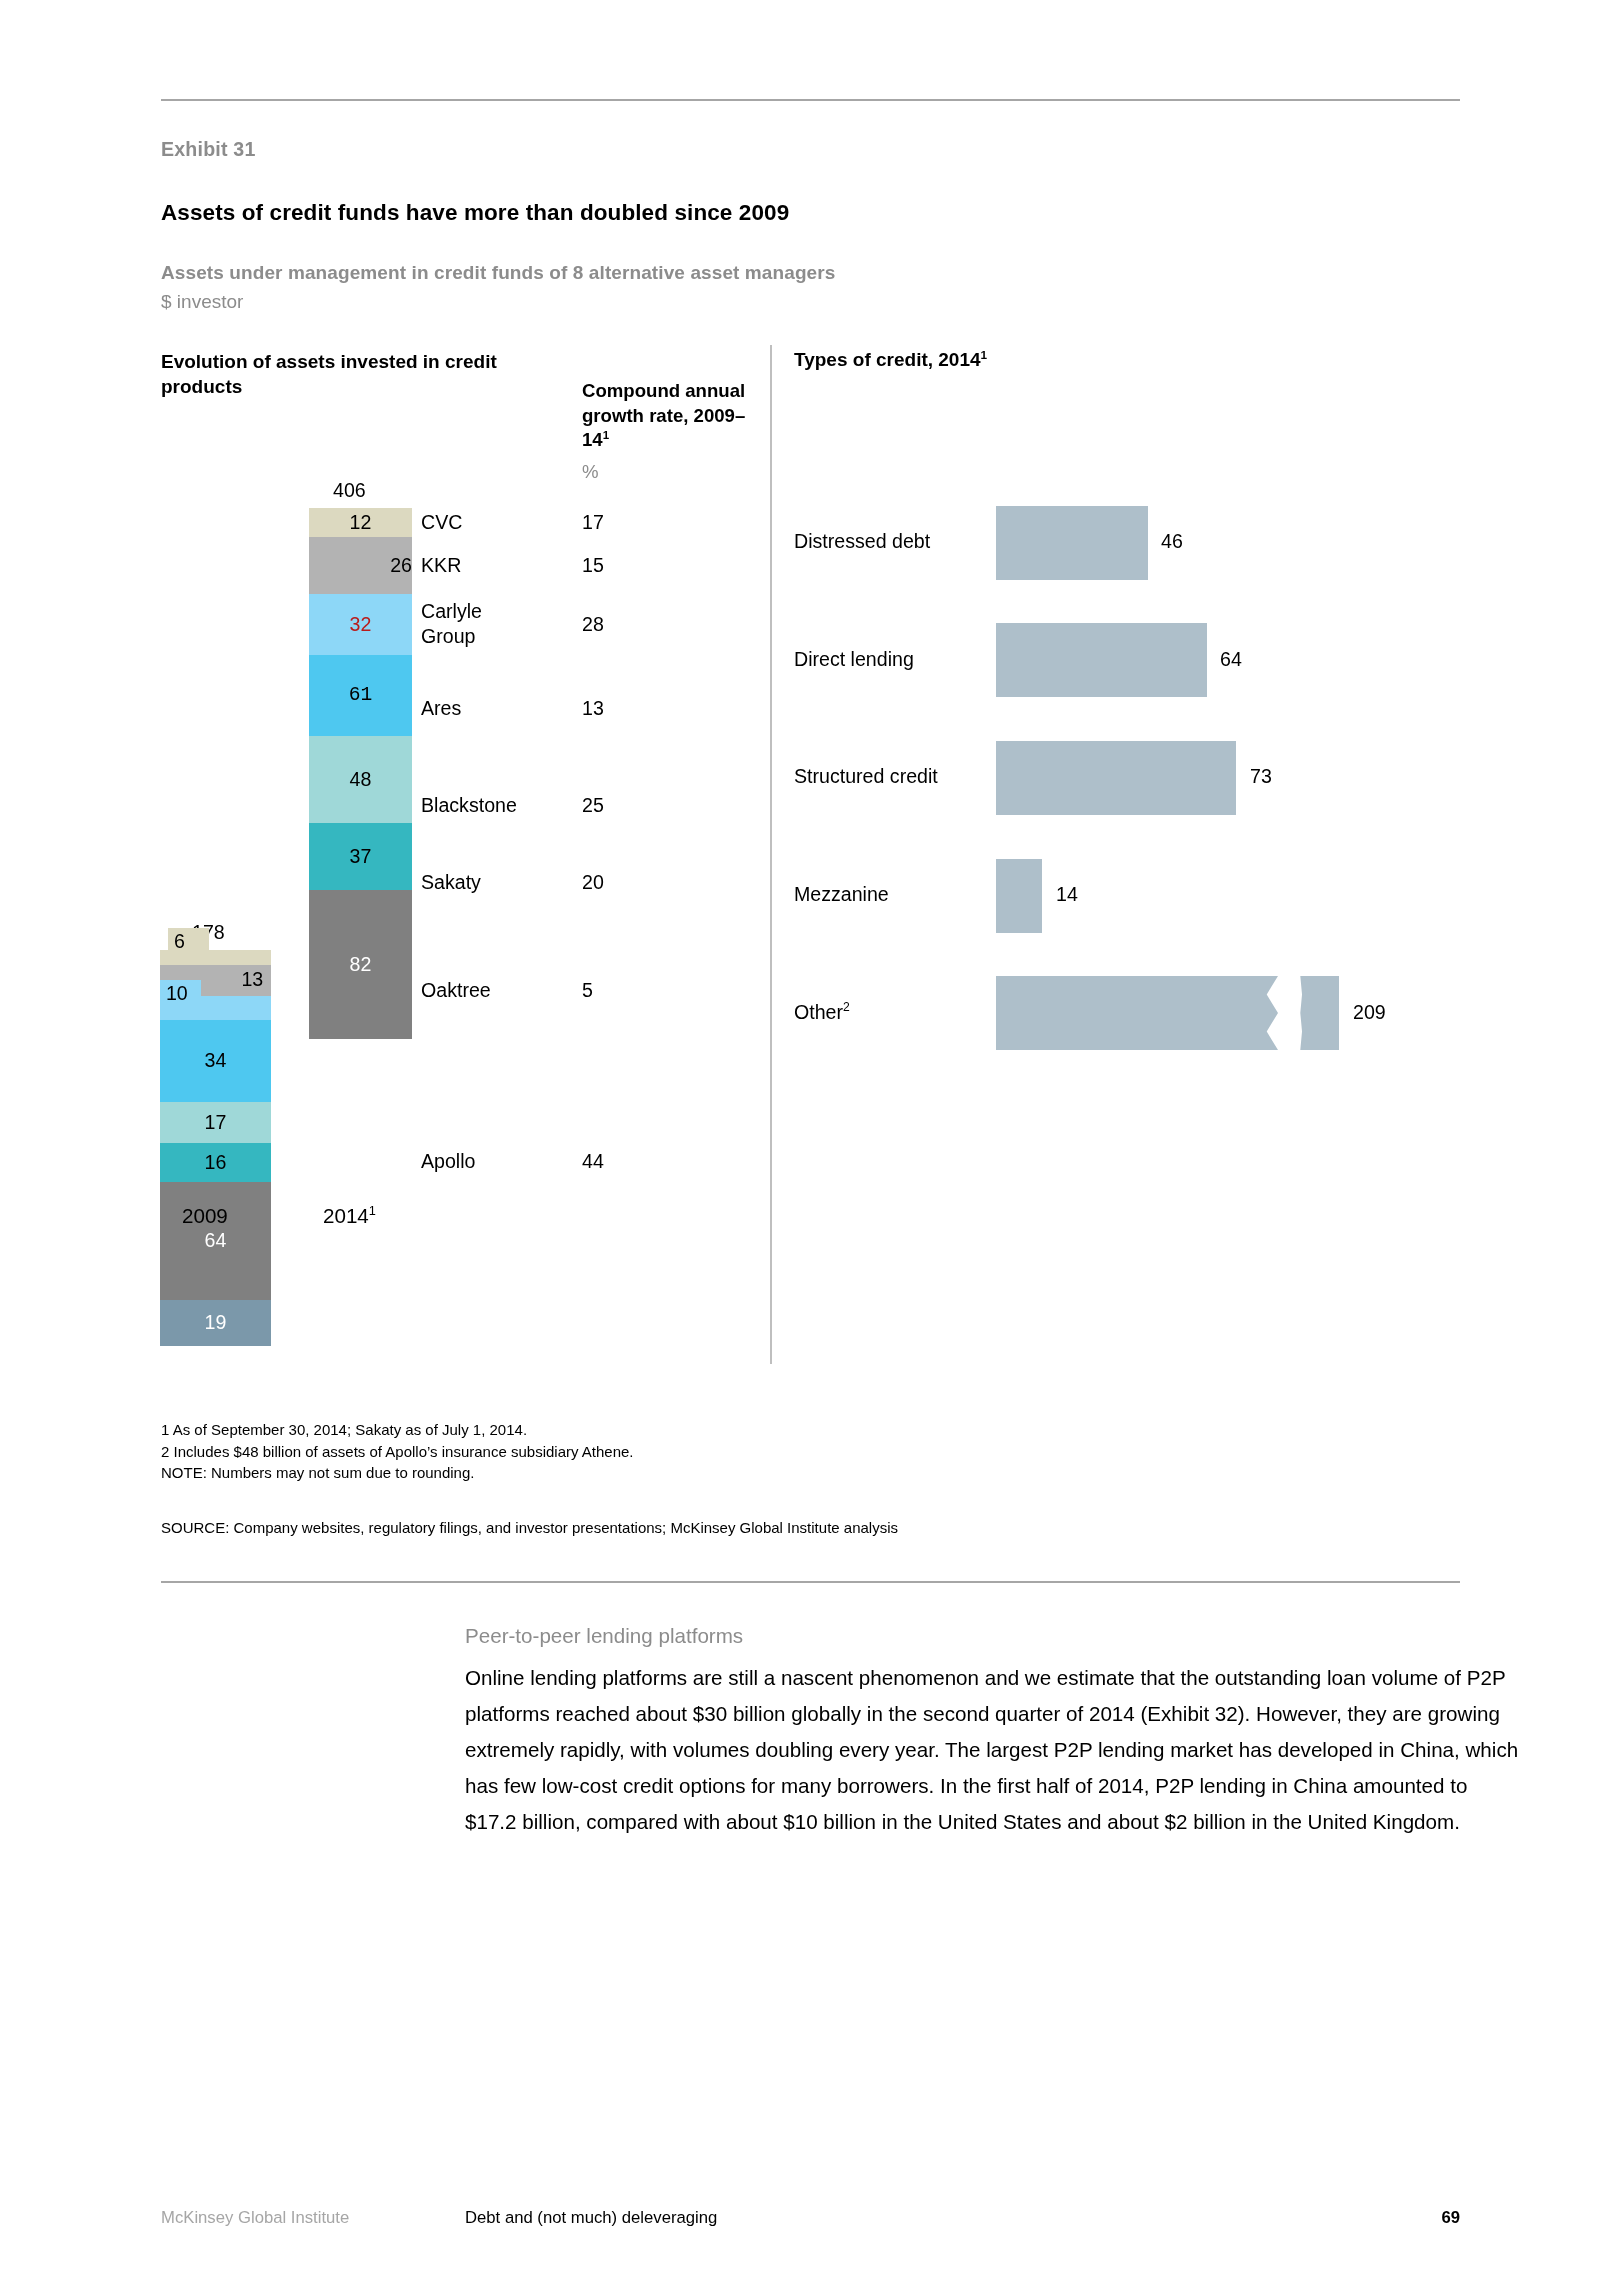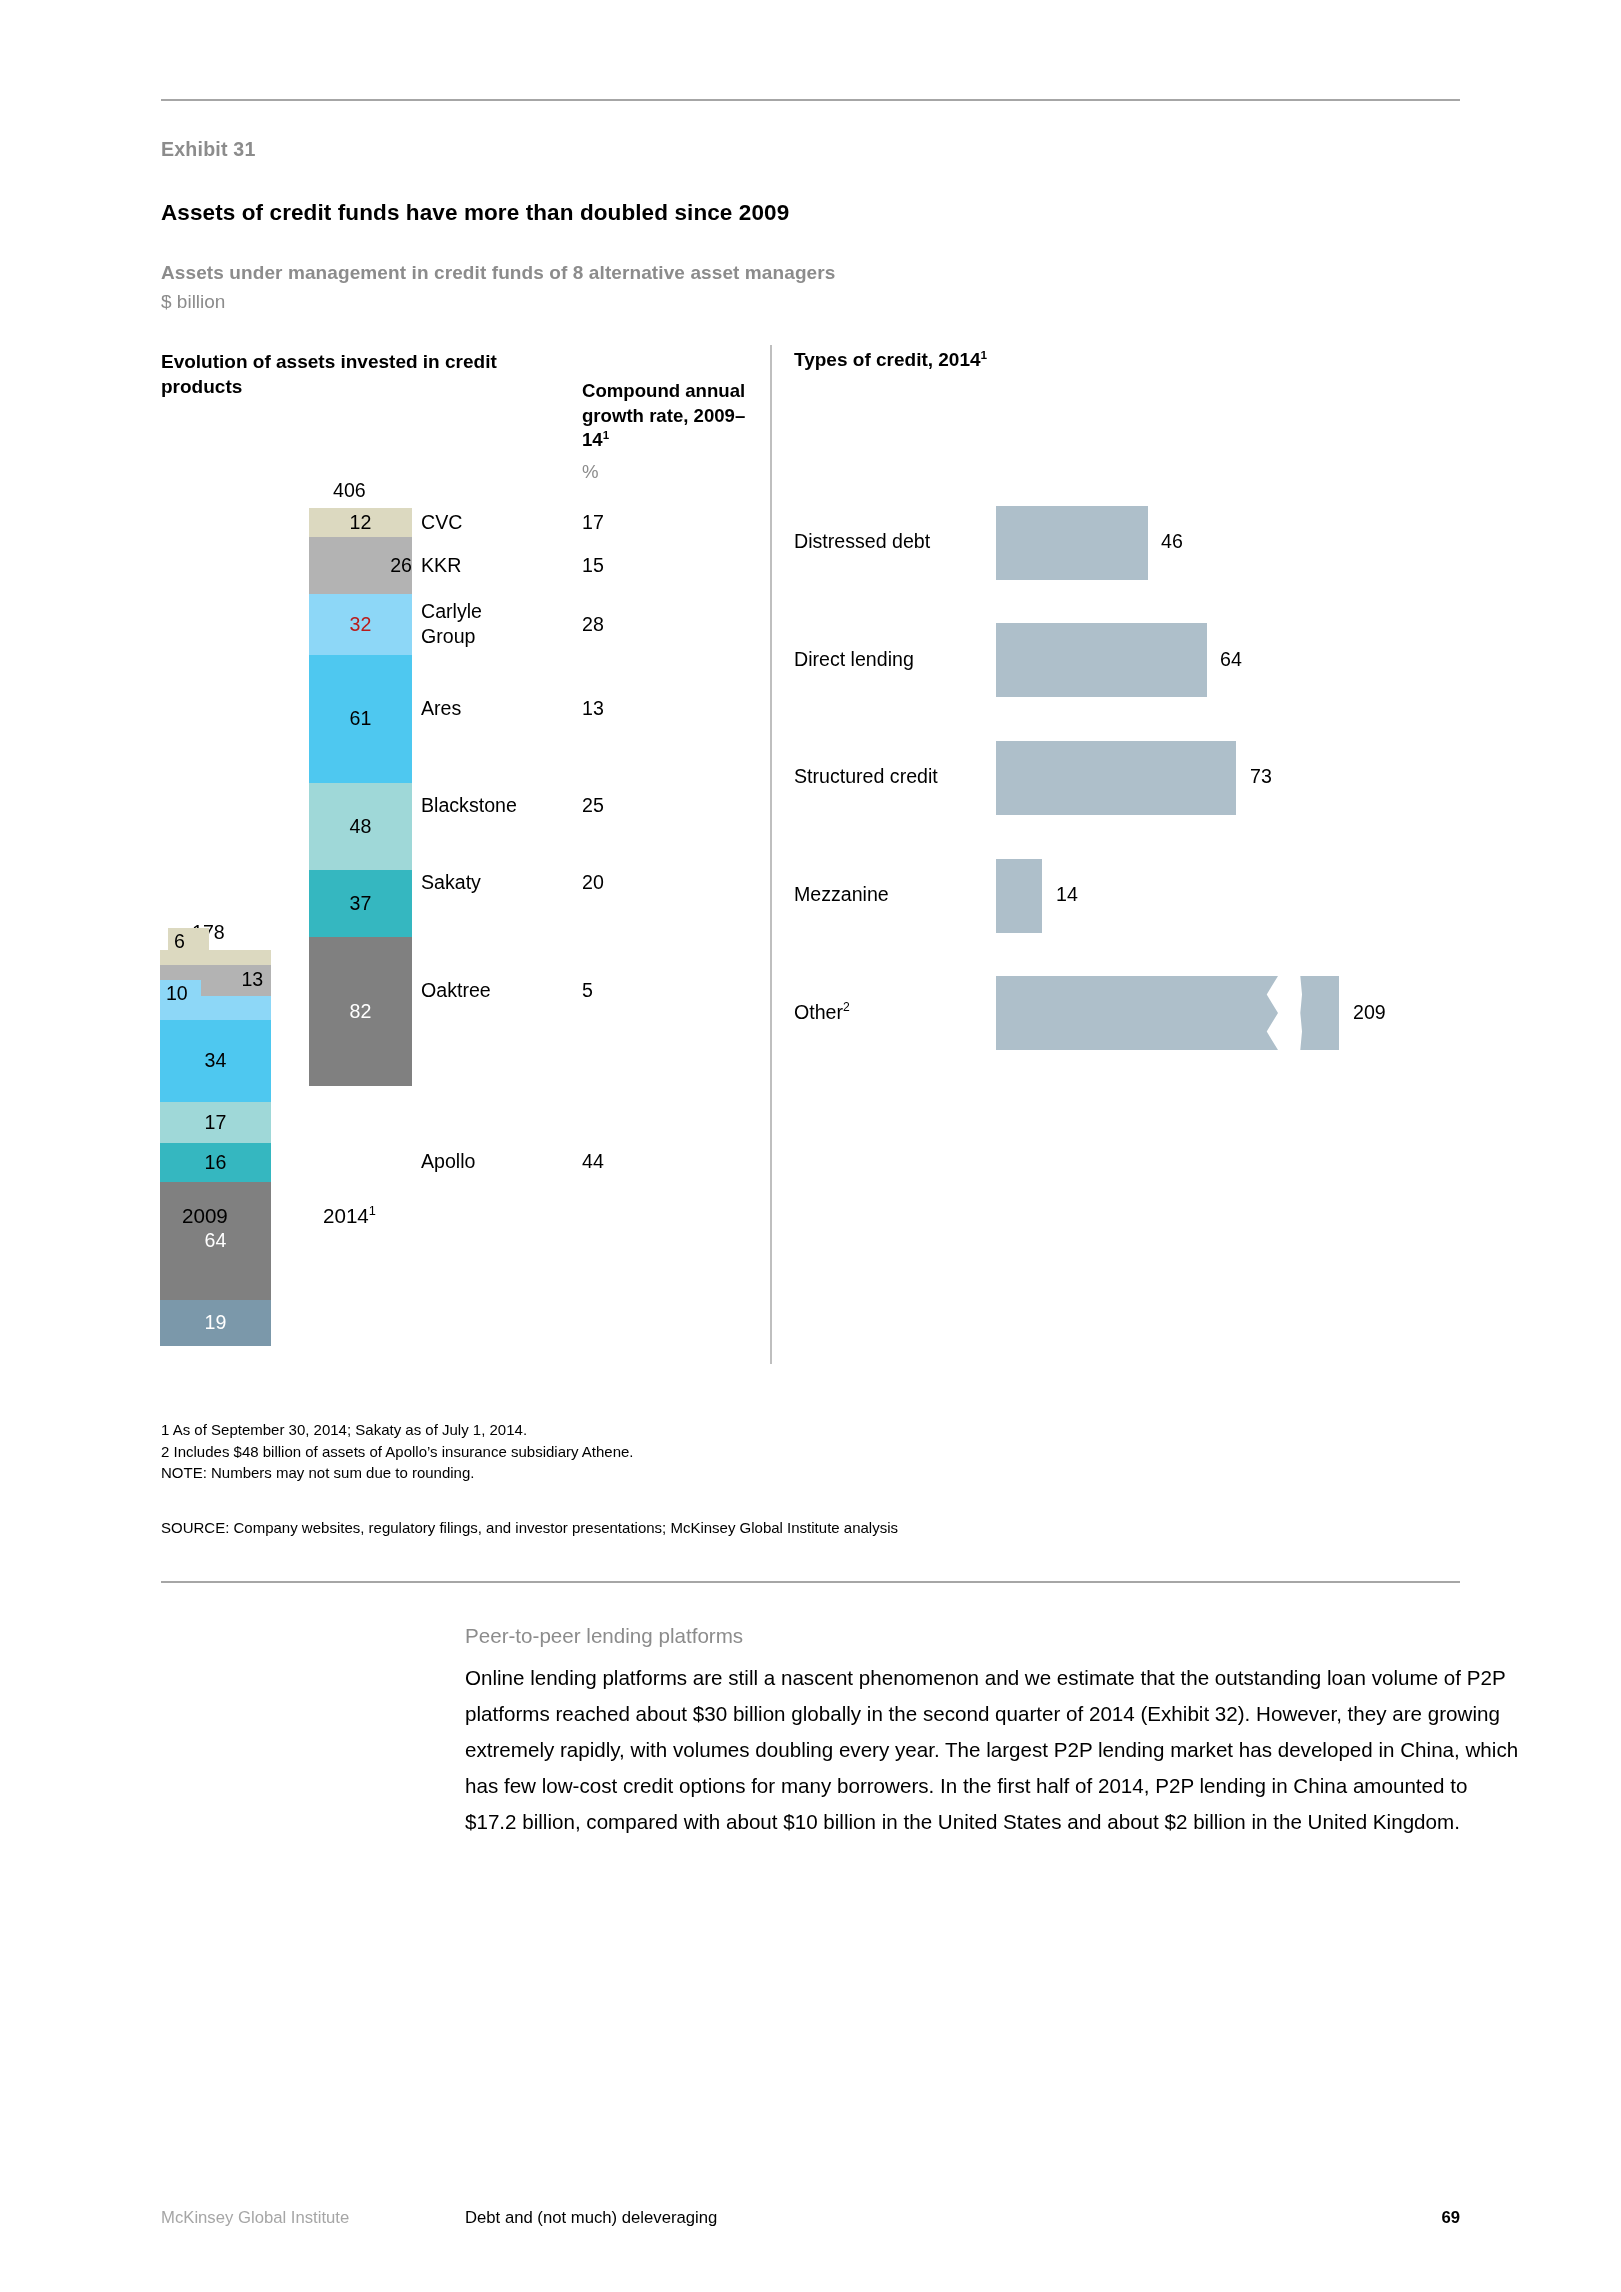--- a/index.html
+++ b/index.html
@@ -86,21 +86,21 @@
 </head>
 <body>
 
 <div class="page">
 
   <div class="rule-top"></div>
 
   <div class="exhibit-no">Exhibit 31</div>
   <div class="ex-title">Assets of credit funds have more than doubled since 2009</div>
   <div class="ex-sub1">Assets under management in credit funds of 8 alternative asset managers</div>
-  <div class="ex-sub2">$ billion</div>
+  <div class="ex-sub2">$ investor</div>
 
   <div class="left-title">Evolution of assets invested in credit products</div>
 
   <div class="cagr-head"><span>Compound annual growth rate, 2009–14</span><sup>1</sup></div>
   <div class="cagr-unit">%</div>
 
   <div class="total-lbl total-2009">178</div>
   <div class="total-lbl total-2014">406</div>
 
   <div class="bar-2009" id="bar2009">
@@ -128,21 +128,21 @@
   <div class="bar-2014" id="bar2014">
       <div class="seg" style="height: 29px; background: rgb(220, 217, 192);">
         <span class="seg-val" style="color: rgb(0, 0, 0);">12</span>
       </div>
       <div class="seg" style="height: 57px; background: rgb(179, 179, 179);">
         <span class="seg-val" style="color: rgb(0, 0, 0); text-align: right;">26</span>
       </div>
       <div class="seg" style="height: 61px; background: rgb(141, 215, 247);">
         <span class="seg-val" style="color: #b91c1c;">32</span>
       </div>
-      <div class="seg" style="height: 128px; background: rgb(78, 200, 240);">
+      <div class="seg" style="height: 81px; background: rgb(78, 200, 240); font-family: Liberation Mono, monospace;">
         <span class="seg-val" style="color: rgb(0, 0, 0);">61</span>
       </div>
       <div class="seg" style="height: 87px; background: rgb(159, 216, 216);">
         <span class="seg-val" style="color: rgb(0, 0, 0);">48</span>
       </div>
       <div class="seg" style="height: 67px; background: rgb(53, 183, 192);">
         <span class="seg-val" style="color: rgb(0, 0, 0);">37</span>
       </div>
       <div class="seg" style="height: 149px; background: rgb(128, 128, 128);">
         <span class="seg-val" style="color: rgb(255, 255, 255);">82</span>

